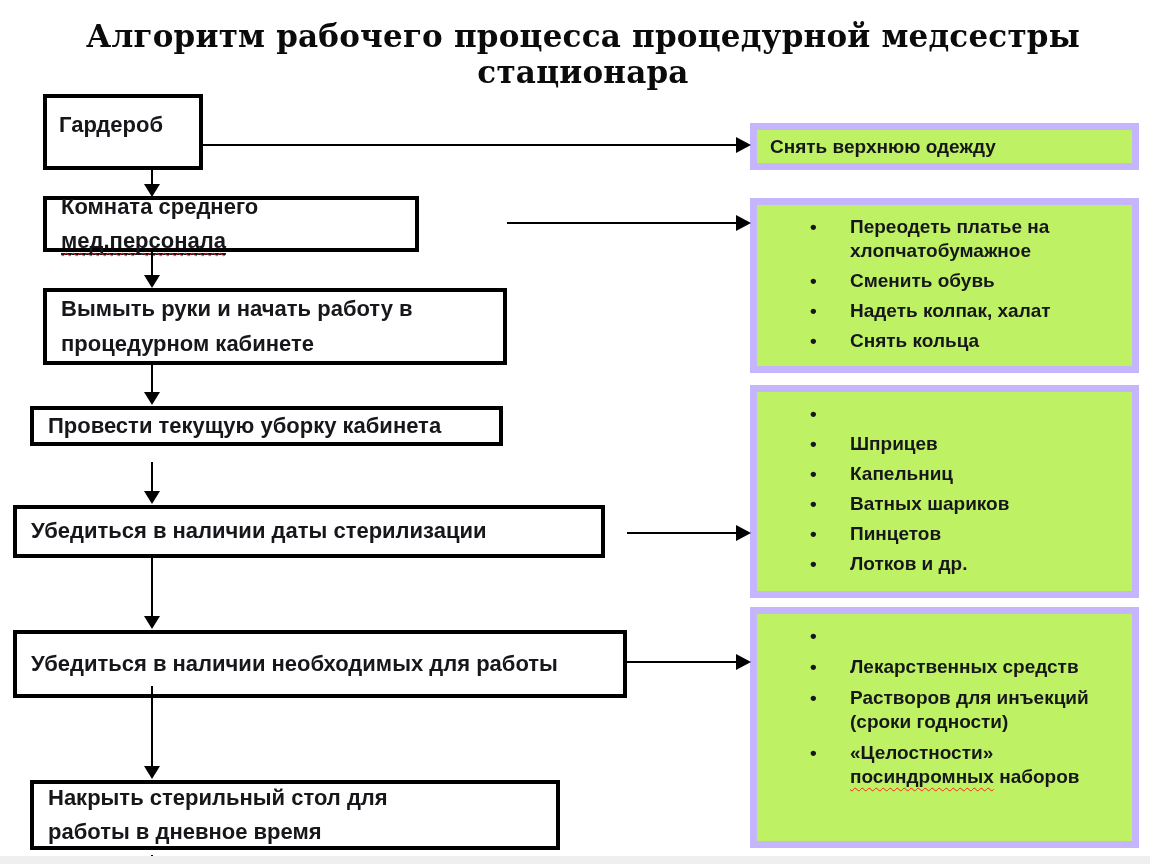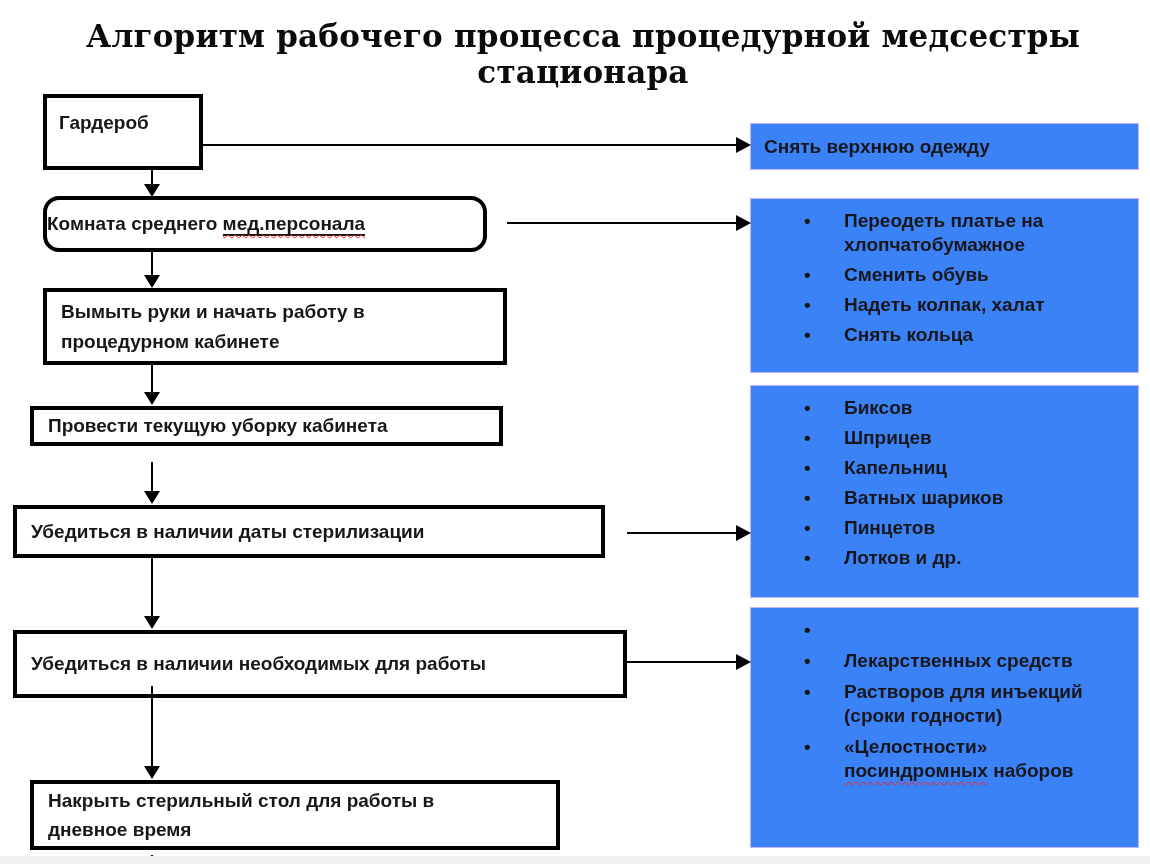--- a/index.html
+++ b/index.html
@@ -8,28 +8,28 @@
     font-family:"Liberation Sans", sans-serif;color:#17171b;
   }
   .title{
     position:absolute;left:0;top:10px;width:1150px;margin:8px;
     text-align:center;font-family:"DejaVu Serif","Liberation Serif",serif;
     font-size:31px;font-weight:bold;color:#0b0b0b;letter-spacing:0.2px;
   }
   
   .lbox{
     position:absolute;box-sizing:border-box;background:#ffffff;
-    border:4px solid #000000;font-size:19px;font-weight:bold;line-height:1.55;
+    border:4px solid #000000;font-size:22px;font-weight:bold;line-height:1.55;
   }
   .lbox .lbl{display:block;}
   .vcenter{display:flex;align-items:center;}
   
   .rbox{
-    position:absolute;box-sizing:border-box;background:#3b82f6;
-    border:1px solid #c4b5fd;font-size:19px;font-weight:bold;line-height:24px;
+    position:absolute;box-sizing:border-box;background:#bef264;
+    border:7px solid #c4b5fd;font-size:19px;font-weight:bold;line-height:24px;
   }
   .rbox ul{margin:0;list-style:none;padding:10px 8px 0 53px;}
   .rbox li{display:flex;margin-bottom:6px;}
   .rbox.wide-gap li{margin-bottom:7px;}
   .bu{width:14px;margin-right:26px;flex:none;}
   .bt{flex:1;}
   
   .msp-solid{
     border-bottom:2px solid #17171b;
     text-decoration:underline wavy #ff1f1f;
@@ -58,21 +58,21 @@
 <body>
 
 <div class="canvas">
 
   <h1 class="title">Алгоритм рабочего процесса процедурной медсестры стационара</h1>
 
   <div class="lbox" style="left:43px;top:94px;width:160px;height:76px;padding:10px 12px;">
     <span class="lbl">Гардероб</span>
   </div>
 
-  <div class="lbox vcenter" style="left:43px;top:196px;width:444px;height:56px;padding:0 0;border-radius:16px;">
+  <div class="lbox vcenter" style="left:43px;top:196px;width:376px;height:56px;padding:0 14px;">
     <span class="lbl"><span>Комната среднего </span><span class="msp-solid">мед.персонала</span></span>
   </div>
 
   <div class="lbox vcenter" style="left:43px;top:288px;width:464px;height:77px;padding:0 18px 0 14px;">
     <span class="lbl" style="max-width:428px;">Вымыть руки и начать работу в процедурном кабинете</span>
   </div>
 
   <div class="lbox vcenter" style="left:30px;top:406px;width:473px;height:40px;padding:0 14px;">
     <span class="lbl">Провести текущую уборку кабинета</span>
   </div>
@@ -111,21 +111,20 @@
           <span class="bu">•</span>
           <span class="bt">Снять кольца</span>
         </li>
     </ul>
   </div>
 
   <div class="rbox" style="left:750px;top:385px;width:389px;height:213px;">
     <ul>
       <li>
           <span class="bu">•</span>
-          <span class="bt">Биксов</span>
         </li>
       <li>
           <span class="bu">•</span>
           <span class="bt">Шприцев</span>
         </li>
       <li>
           <span class="bu">•</span>
           <span class="bt">Капельниц</span>
         </li>
       <li>

